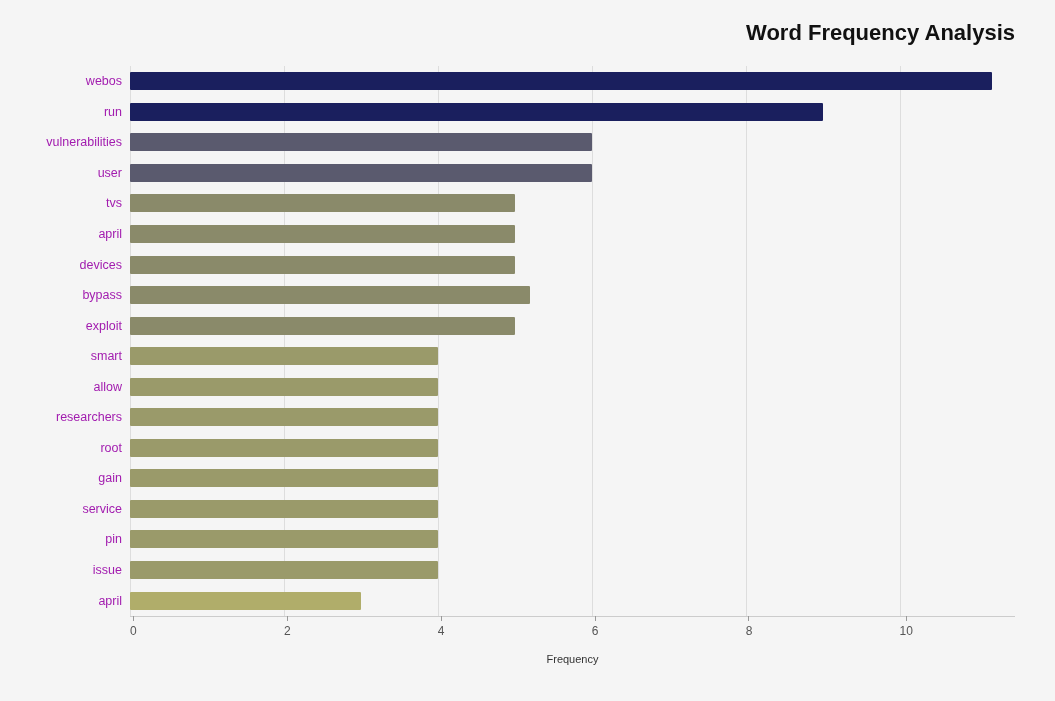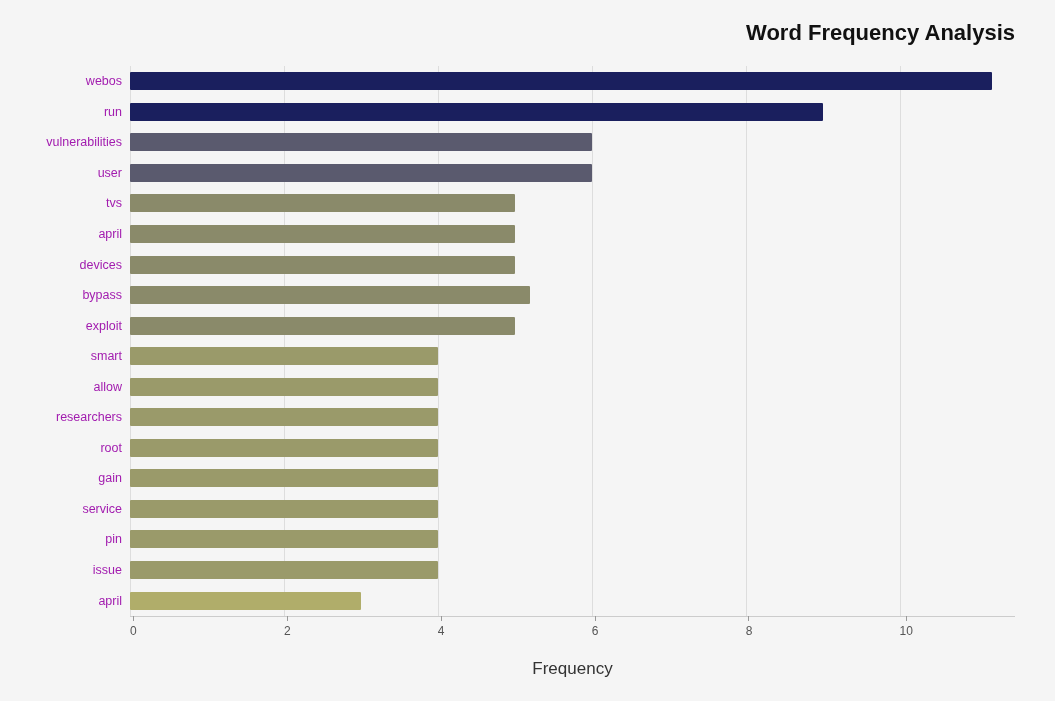--- a/index.html
+++ b/index.html
@@ -96,23 +96,23 @@
       height: 5px;
       background: #999;
     }
     .x-tick-label {
       font-size: 12px;
       color: #555;
       margin-top: 3px;
     }
     .x-axis-title {
       text-align: center;
-      font-size: 17px;
+      font-size: 11px;
       color: #333;
-      margin-top: 13px;
+      margin-top: 7px;
     }
     
     .grid-lines {
       position: absolute;
       top: 0;
       left: 0;
       right: 0;
       bottom: 30px;
       pointer-events: none;
     }

